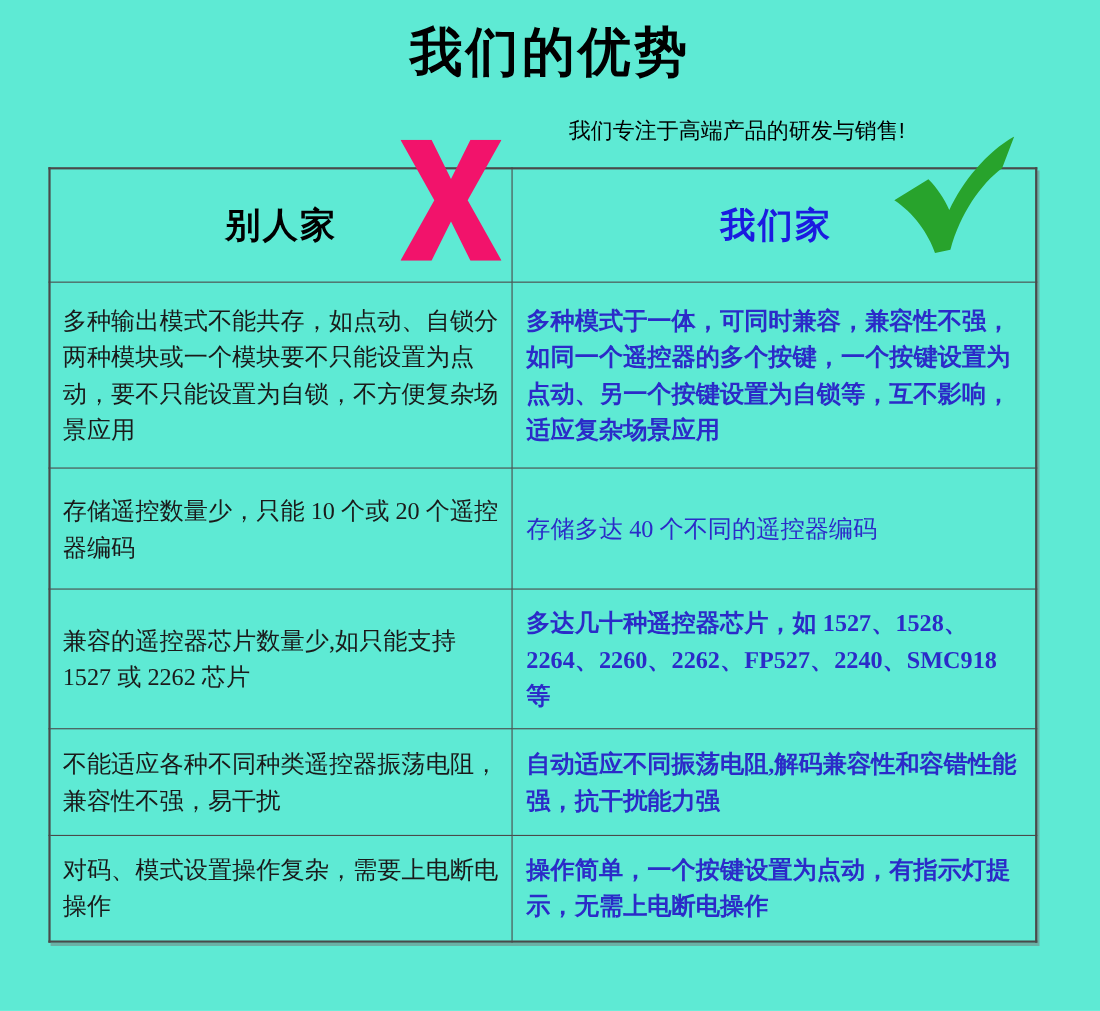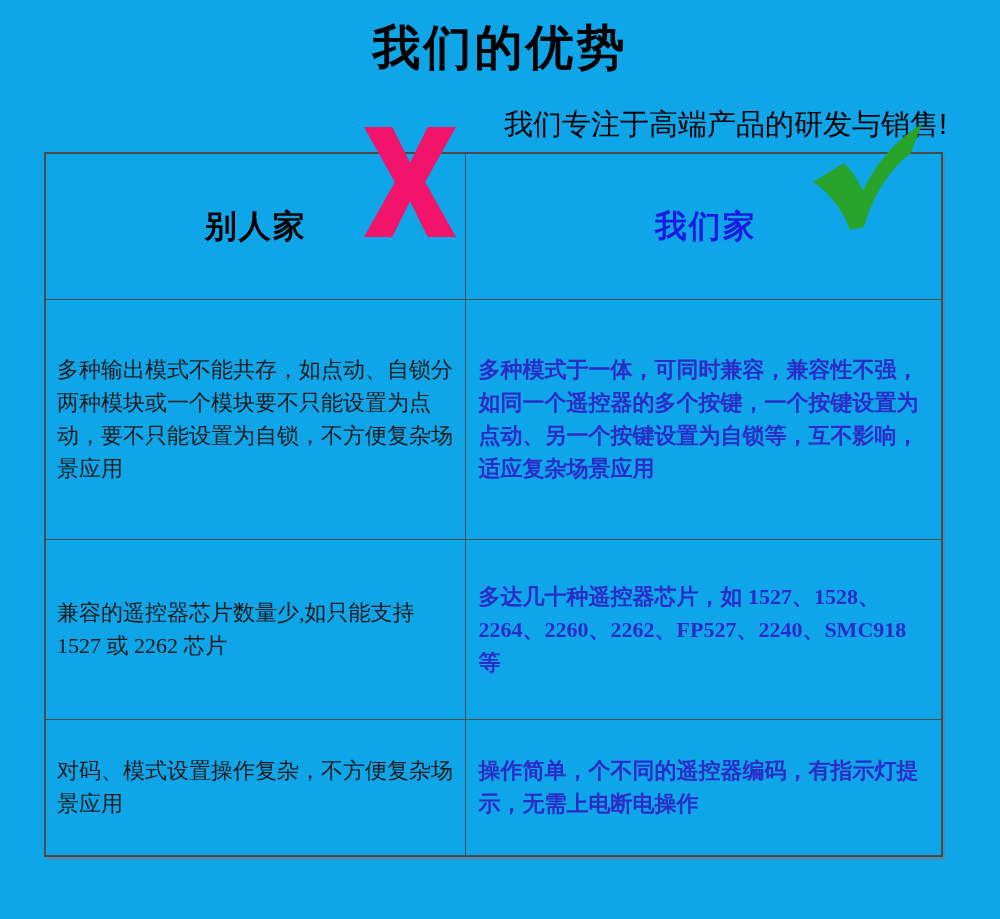--- a/index.html
+++ b/index.html
@@ -8,36 +8,36 @@
     --blue-header:#1b1be0;
     --blue-body:#2b2bc8;
     --border:#4a4a4a;
     --text:#1a1a1a;
   }
   *{margin:0;padding:0;box-sizing:border-box;}
   html,body{background:#fff;}
   .page{
     position:relative;
     width:1000px;height:919px;
-    background:#0ea5e9;
+    background:#5eead4;
     overflow:hidden;
     font-family:"Liberation Serif","DejaVu Serif",serif;
     color:var(--text);
   }
   .title{
     position:absolute;top:16px;left:0;right:0;
     text-align:center;
     font-family:"Liberation Serif","DejaVu Serif",serif;
     font-weight:700;font-size:48px;letter-spacing:3px;
     color:#000;
   }
   .subtitle{
-    position:absolute;left:504px;top:105px;
+    position:absolute;left:517px;top:105px;
     font-family:"Liberation Sans","DejaVu Sans",sans-serif;
-    font-size:29px;color:#000;white-space:nowrap;
+    font-size:20px;color:#000;white-space:nowrap;
   }
   table.cmp{
     position:absolute;left:44px;top:152px;
     width:897px;height:705px;
     border-collapse:collapse;table-layout:fixed;
     box-shadow:2px 3px 0 rgba(120,120,120,.5);
   }
   table.cmp td{
     border:1px solid var(--border);
     vertical-align:middle;
@@ -83,27 +83,35 @@
           <span>别人家</span>
         </td>
         <td class="c-right">
           <span>我们家</span>
         </td>
       </tr>
       <tr class="r1">
         <td class="c-left">多种输出模式不能共存，如点动、自锁分两种模块或一个模块要不只能设置为点动，要不只能设置为自锁，不方便复杂场景应用</td>
         <td class="c-right emph">多种模式于一体，可同时兼容，兼容性不强，如同一个遥控器的多个按键，一个按键设置为点动、另一个按键设置为自锁等，互不影响，适应复杂场景应用</td>
       </tr>
+      <tr class="r2">
+        <td class="c-left">存储遥控数量少，只能 10 个或 20 个遥控器编码</td>
+        <td class="c-right">存储多达 40 个不同的遥控器编码</td>
+      </tr>
       <tr class="r3">
         <td class="c-left">兼容的遥控器芯片数量少,如只能支持 1527 或 2262 芯片</td>
         <td class="c-right emph">多达几十种遥控器芯片，如 1527、1528、2264、2260、2262、FP527、2240、SMC918 等</td>
       </tr>
+      <tr class="r4">
+        <td class="c-left">不能适应各种不同种类遥控器振荡电阻，兼容性不强，易干扰</td>
+        <td class="c-right emph">自动适应不同振荡电阻,解码兼容性和容错性能强，抗干扰能力强</td>
+      </tr>
       <tr class="r5">
-        <td class="c-left">对码、模式设置操作复杂，不方便复杂场景应用</td>
-        <td class="c-right emph">操作简单，个不同的遥控器编码，有指示灯提示，无需上电断电操作</td>
+        <td class="c-left">对码、模式设置操作复杂，需要上电断电操作</td>
+        <td class="c-right emph">操作简单，一个按键设置为点动，有指示灯提示，无需上电断电操作</td>
       </tr>
     </tbody>
   </table>
 
   <div class="x-mark">
     <svg viewBox="0 0 91 108" preserveAspectRatio="none" aria-hidden="true">
       <polygon fill="var(--cross-pink)" points="0,0 28,0 45.5,35 63,0 91,0 60.5,54 91,108 63,108 45.5,73 28,108 0,108 30.5,54"></polygon>
     </svg>
   </div>
 

